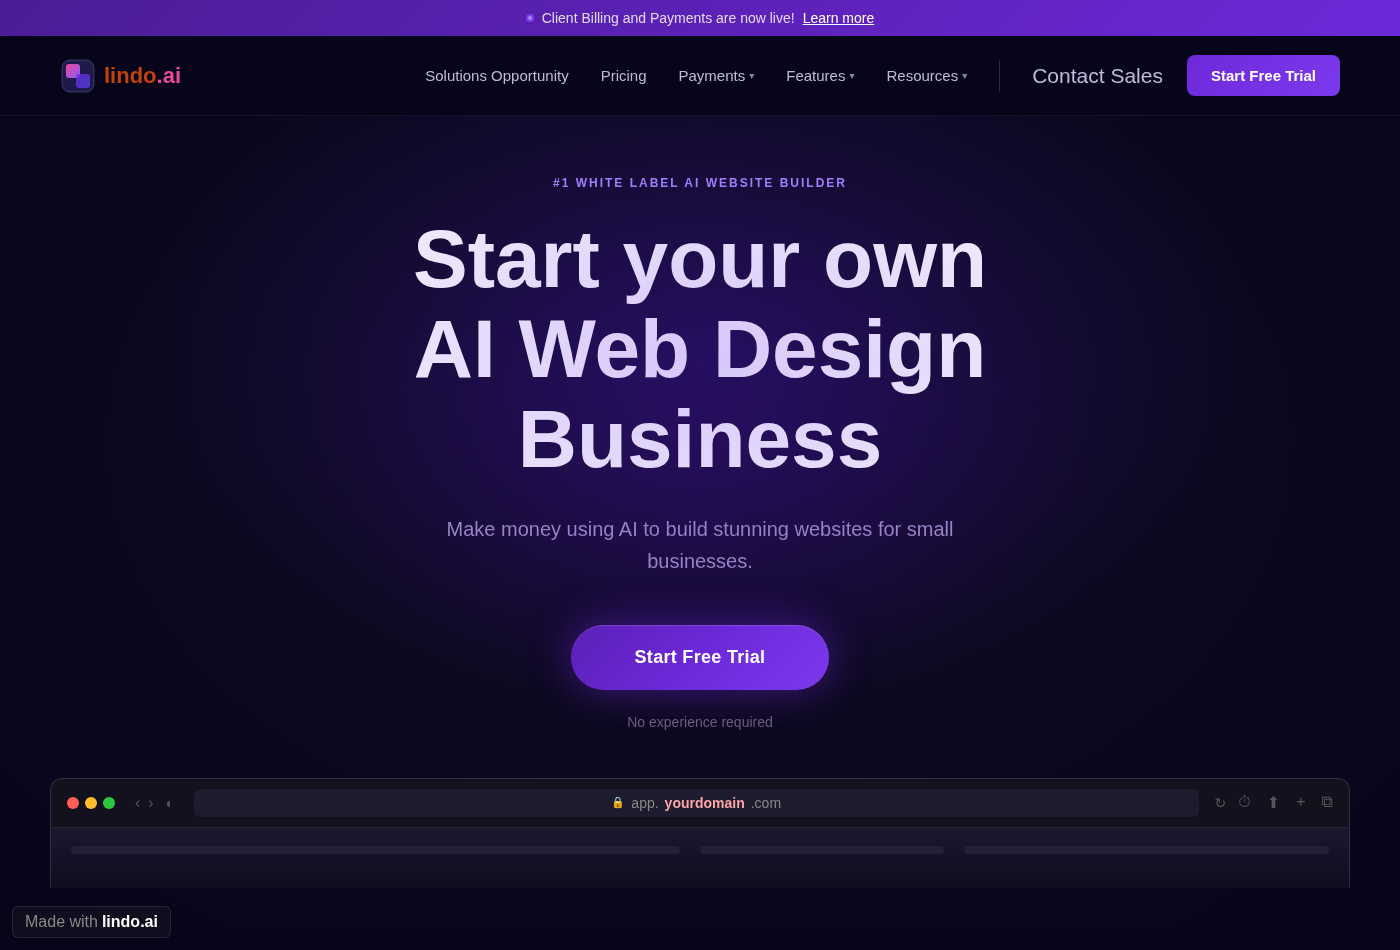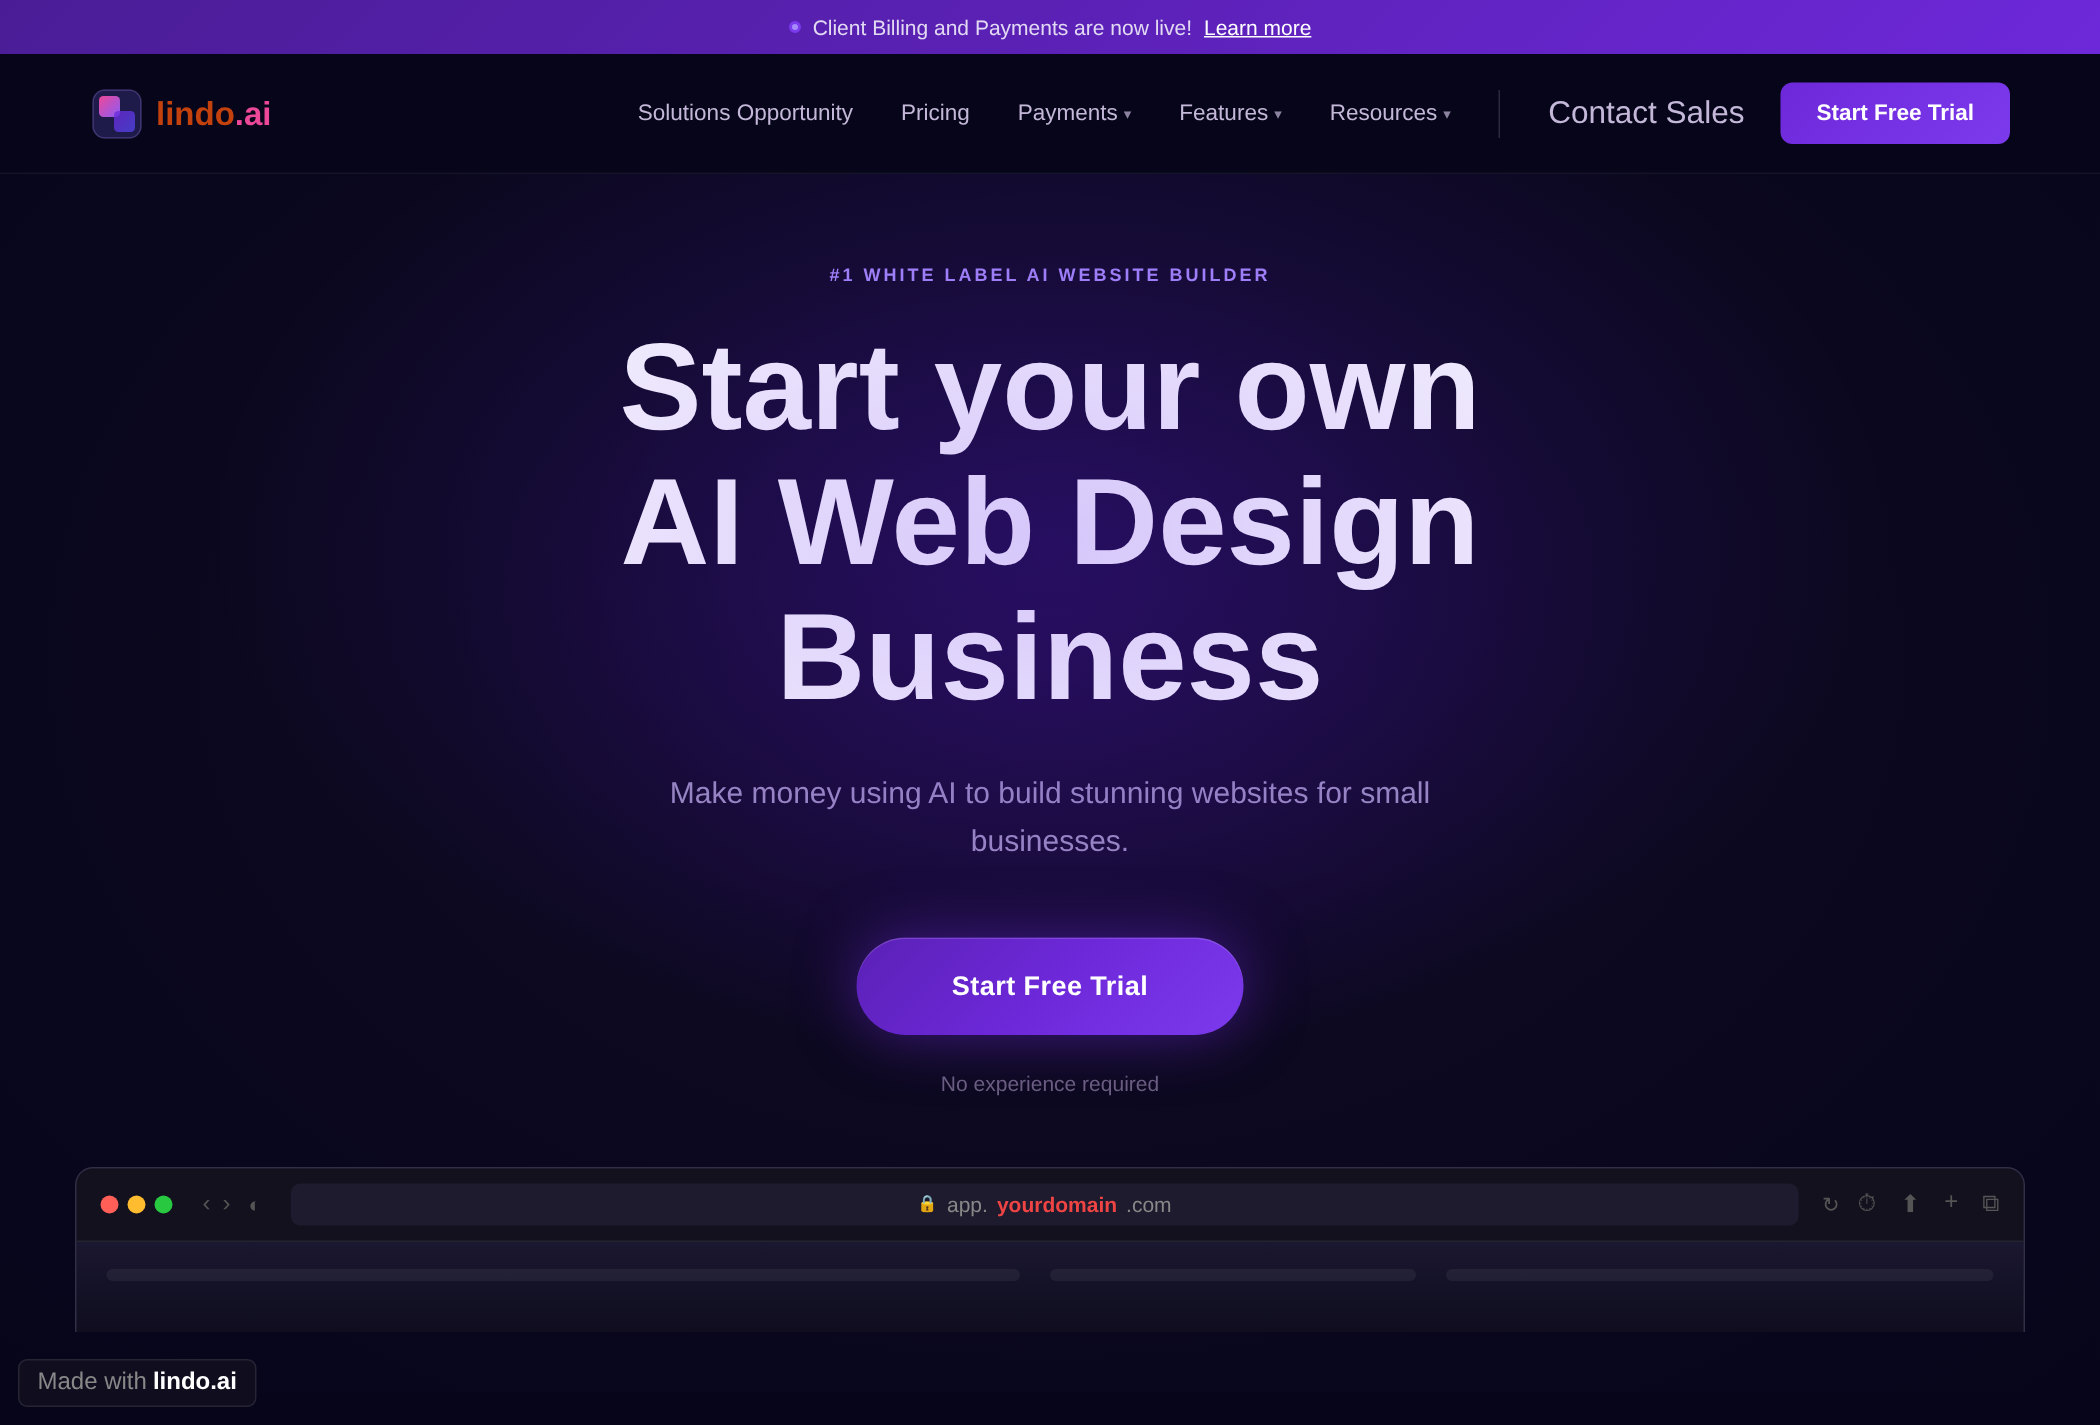--- a/index.html
+++ b/index.html
@@ -406,21 +406,21 @@
         <div class="browser-dot dot-green"></div>
       </div>
       <div class="browser-nav-btns">
         <span class="browser-nav-btn">‹</span>
         <span class="browser-nav-btn">›</span>
       </div>
       <span class="browser-icon">◐</span>
       <div class="browser-address">
         <span class="lock-icon">🔒</span>
         <span>app.</span>
-          <span style="color:#ef4444;font-weight:700;">yourdomain</span>
+          <span style="color:#fca5a5;font-weight:700;">yourdomain</span>
           <span>.com</span>
       </div>
       <span class="browser-icon" style="margin-left:-4px;">↻</span>
       <div class="browser-right-icons">
         <span>⏱</span>
         <span>⬆</span>
         <span>+</span>
         <span>⧉</span>
       </div>
     </div>

